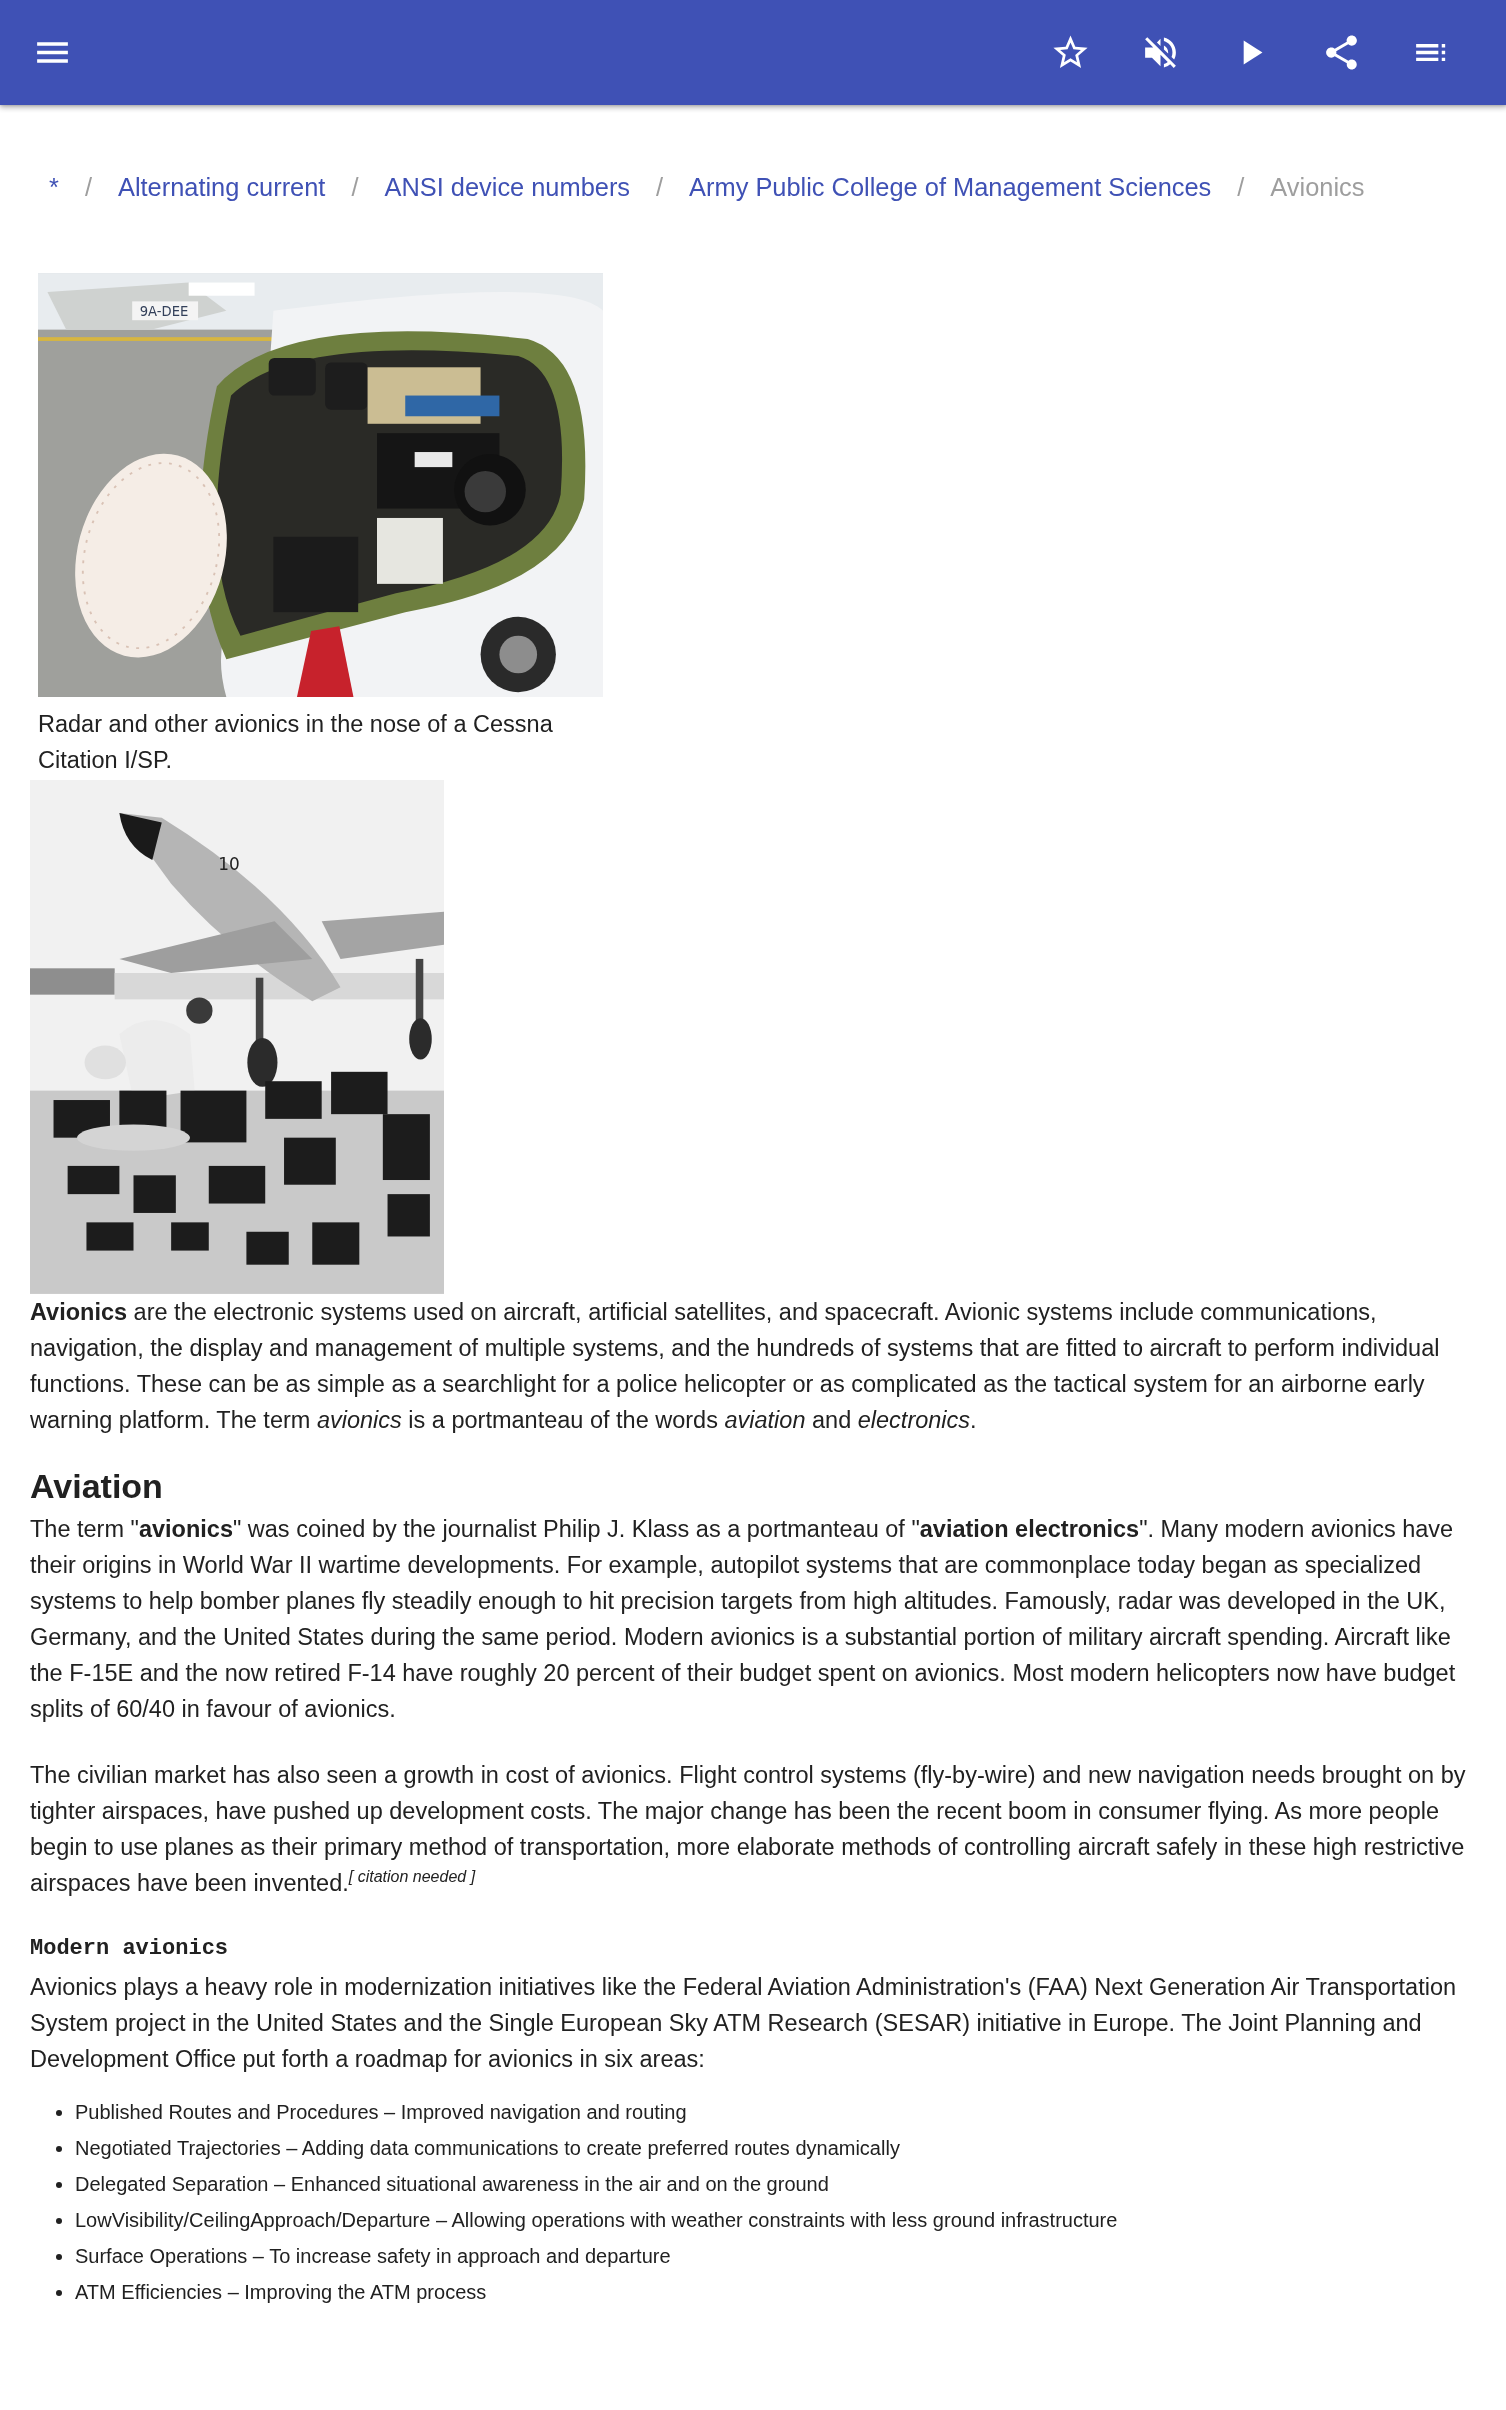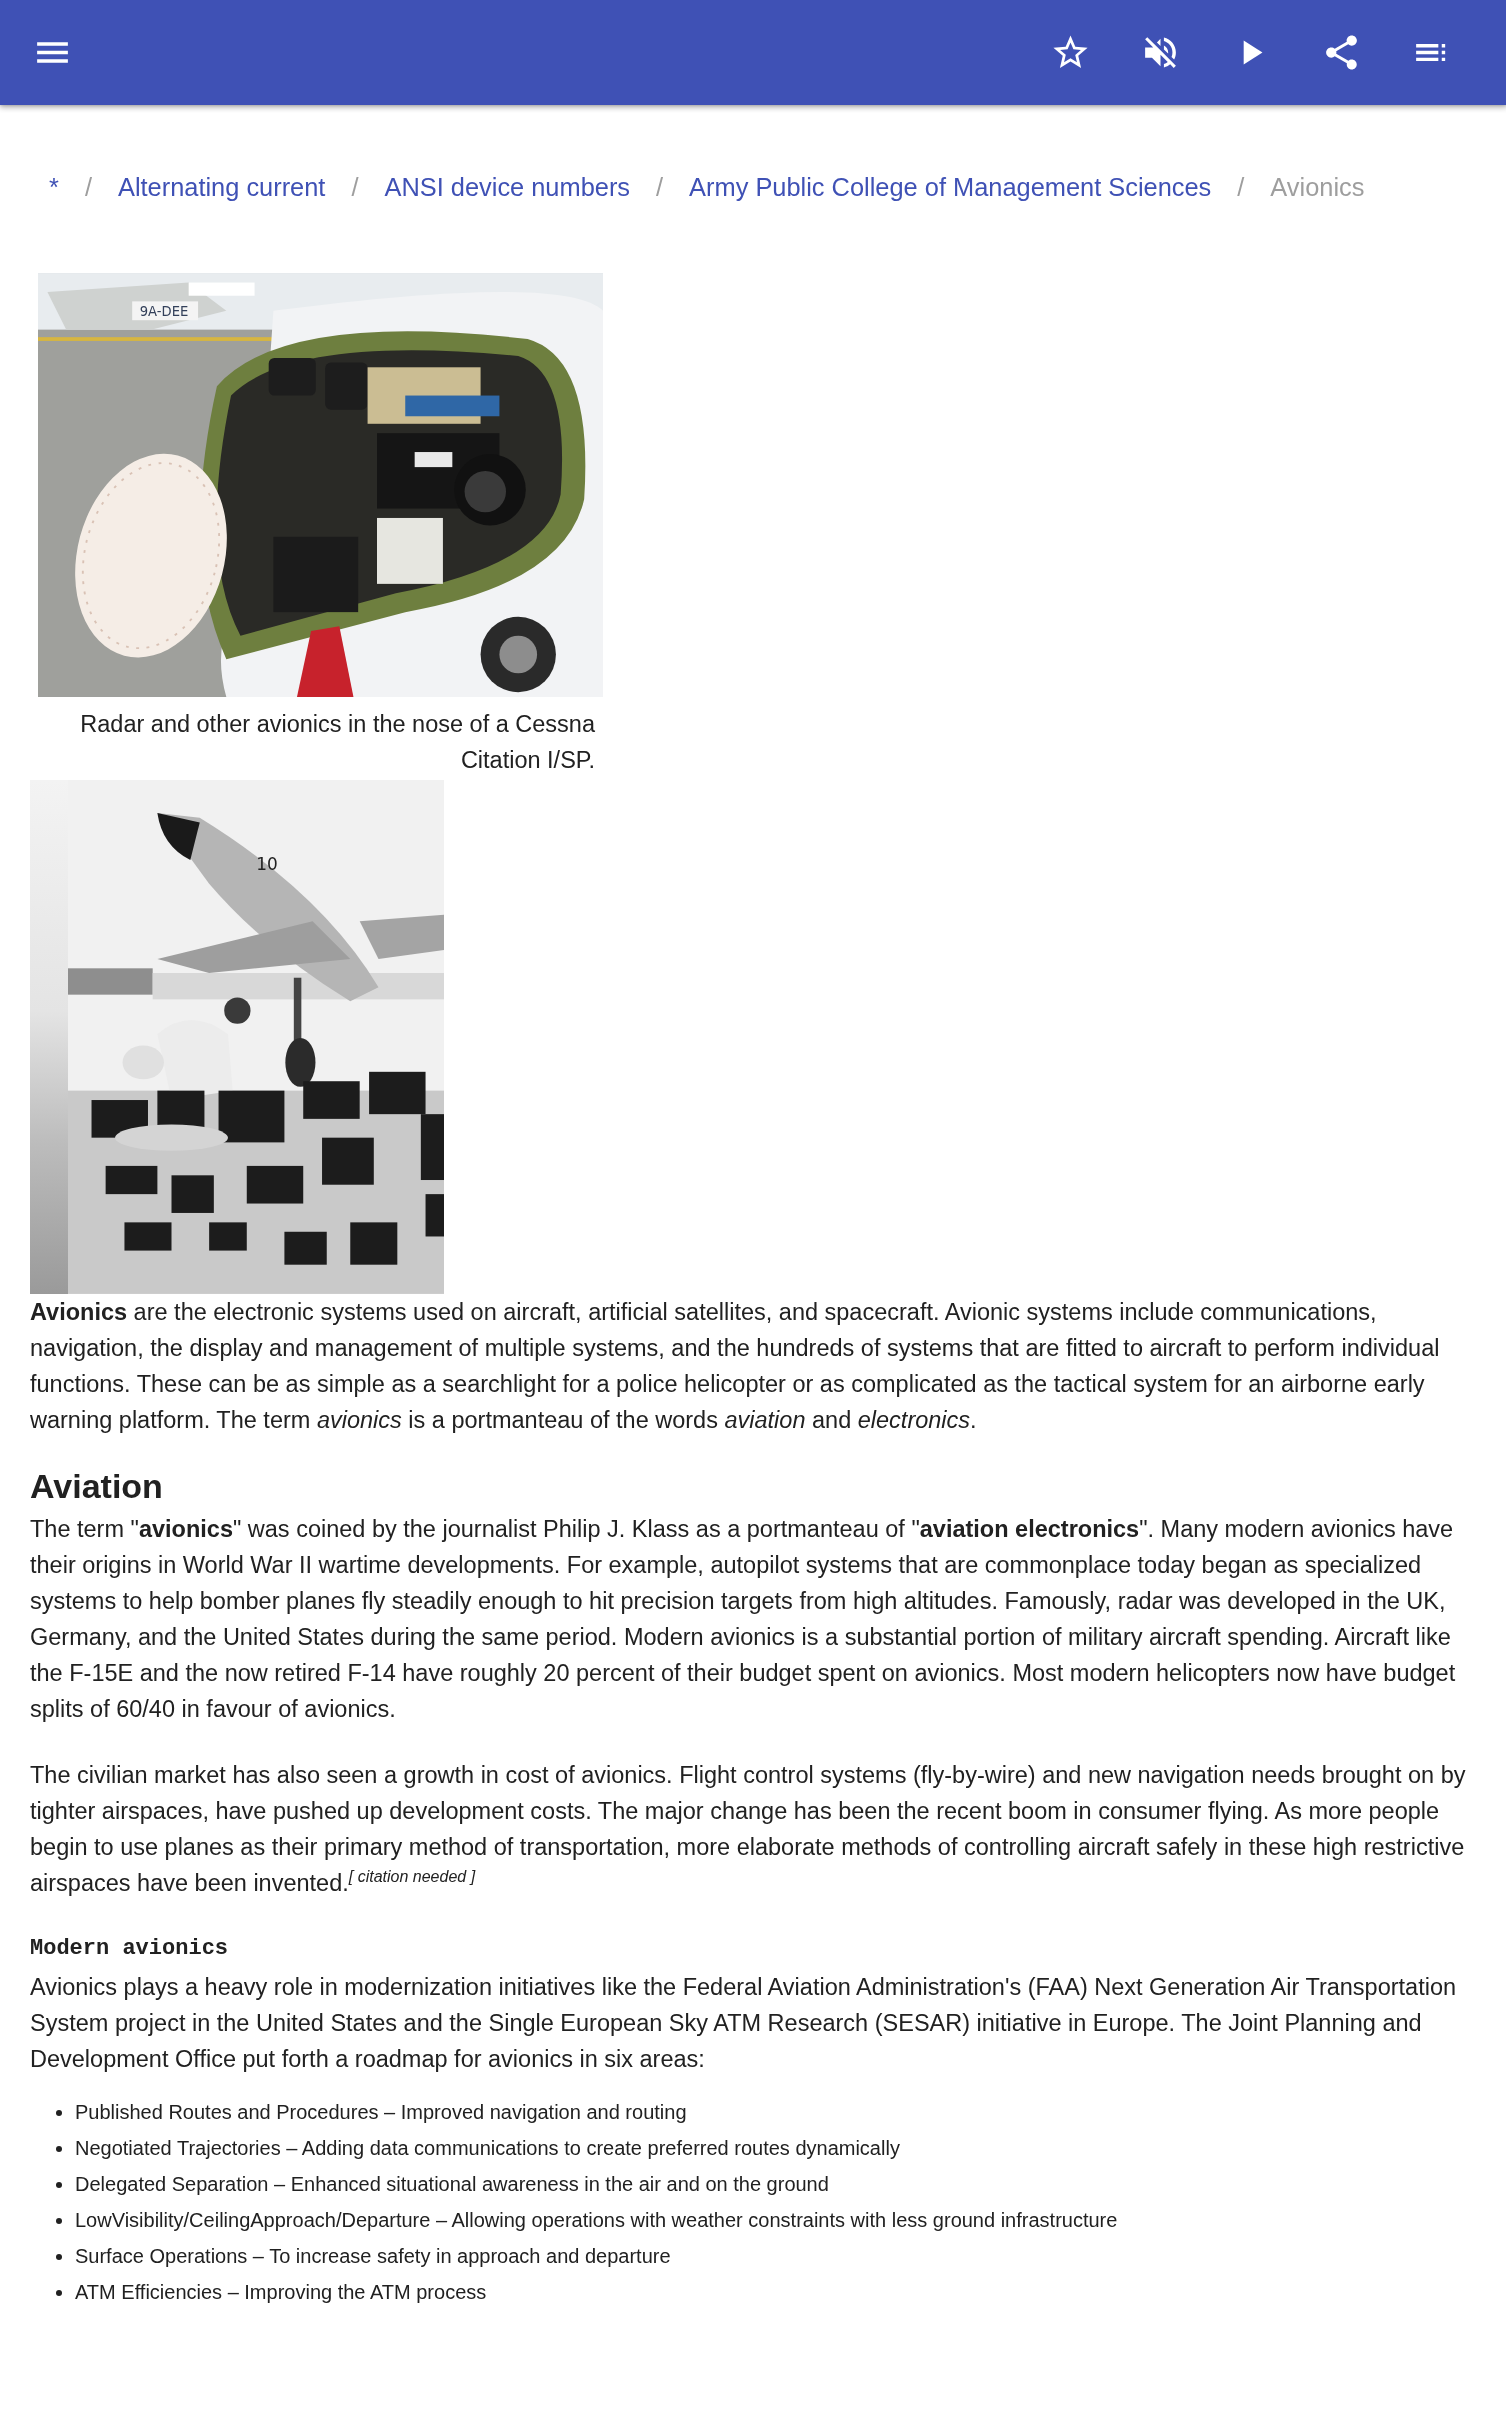--- a/index.html
+++ b/index.html
@@ -50,23 +50,22 @@
     figure { margin: 0; }
     .fig1 { width: 565px; padding-left: 8px; }
     .fig1 .img {
       width: 565px; height: 424px; position: relative; overflow: hidden;
       background: linear-gradient(180deg, #d9dbd8 0%, #b7b8b4 30%, #9c9d99 100%);
     }
     .fig2 { width: 414px; margin-top: 1.9px; }
     .fig2 .img {
       width: 414px; height: 514px; position: relative; overflow: hidden;
       background: linear-gradient(180deg, #f3f3f3 0%, #e4e4e4 45%, #bdbdbd 70%, #9a9a9a 100%);
-      padding-left: 38px;
-    }
-    figcaption { font-size: 23.5px; line-height: 36px; color: #212121; margin-top: 9.4px; text-align: right; }
+    }
+    figcaption { font-size: 23.5px; line-height: 36px; color: #212121; margin-top: 9.4px; }
     .fig2 figcaption { margin-top: 11.3px; }
 
     p { margin: 0 0 30px 0; }
     .lead { margin-top: 0; margin-bottom: 28px; }
     h2 {
       font-size: 34px; line-height: 41px; font-weight: bold; color: #212121;
       margin: 24.5px 0 3.8px 0;
     }
     h3 {
       font-size: 22px; line-height: 36px; font-weight: bold; color: #212121;

